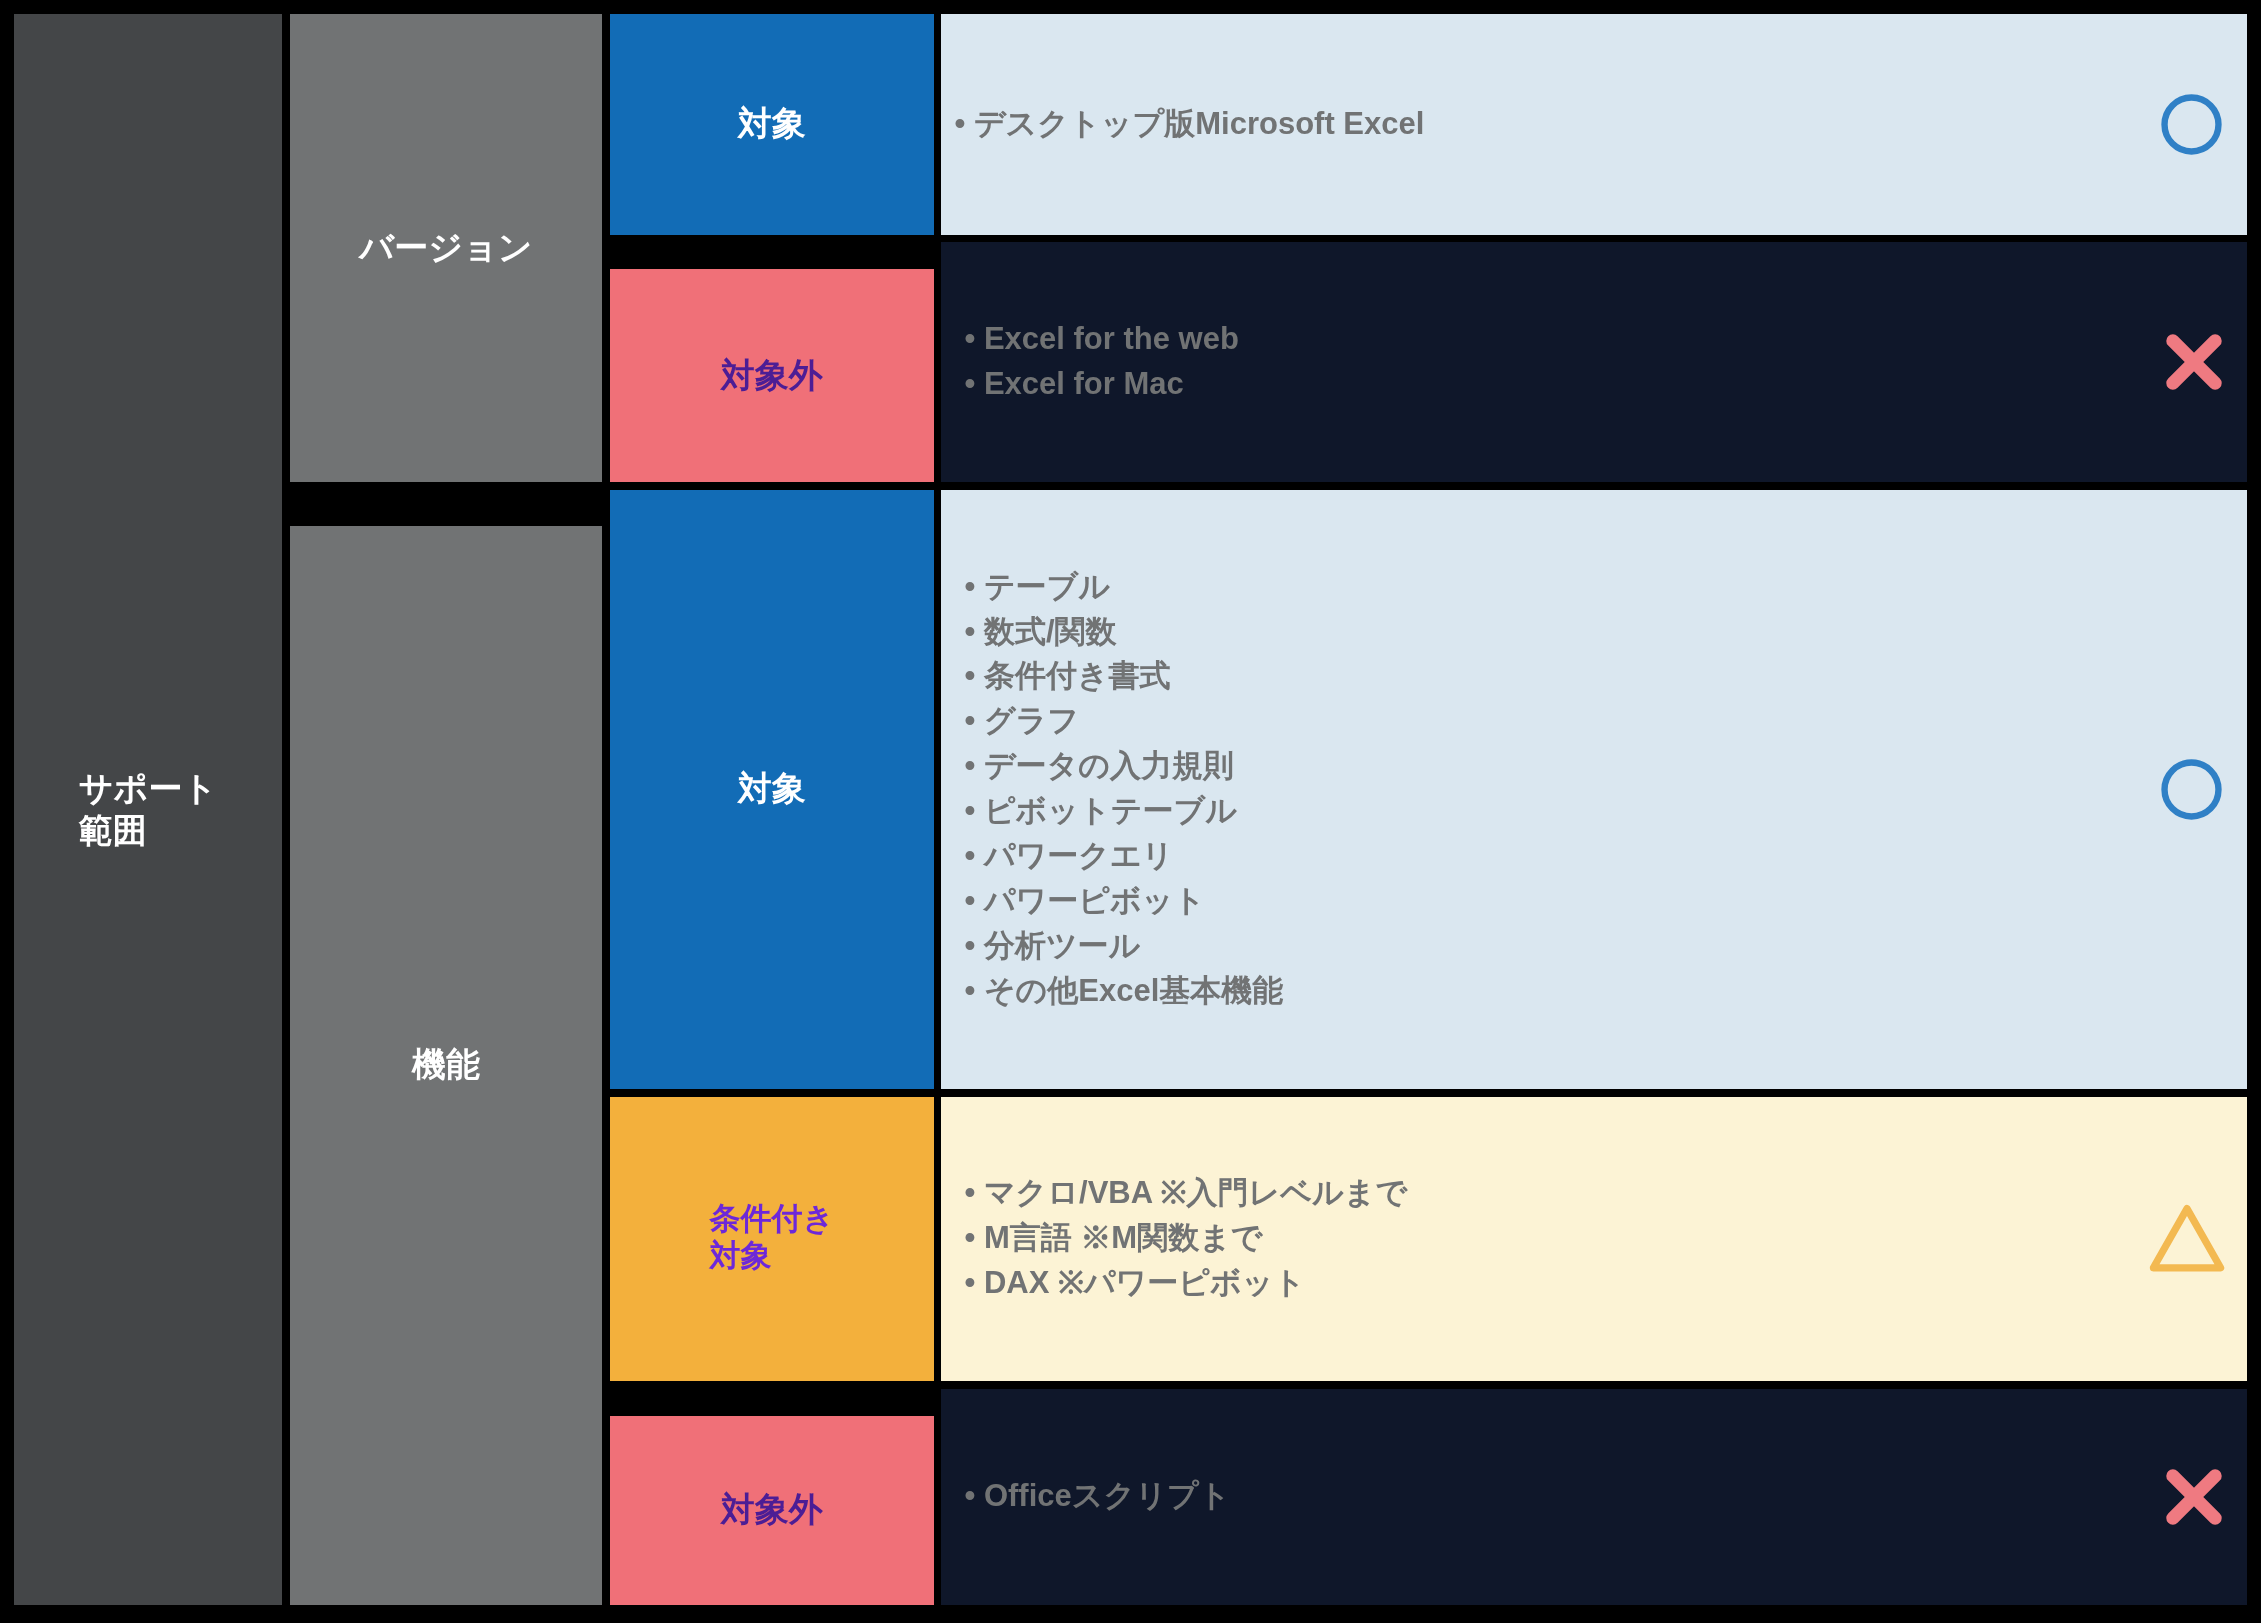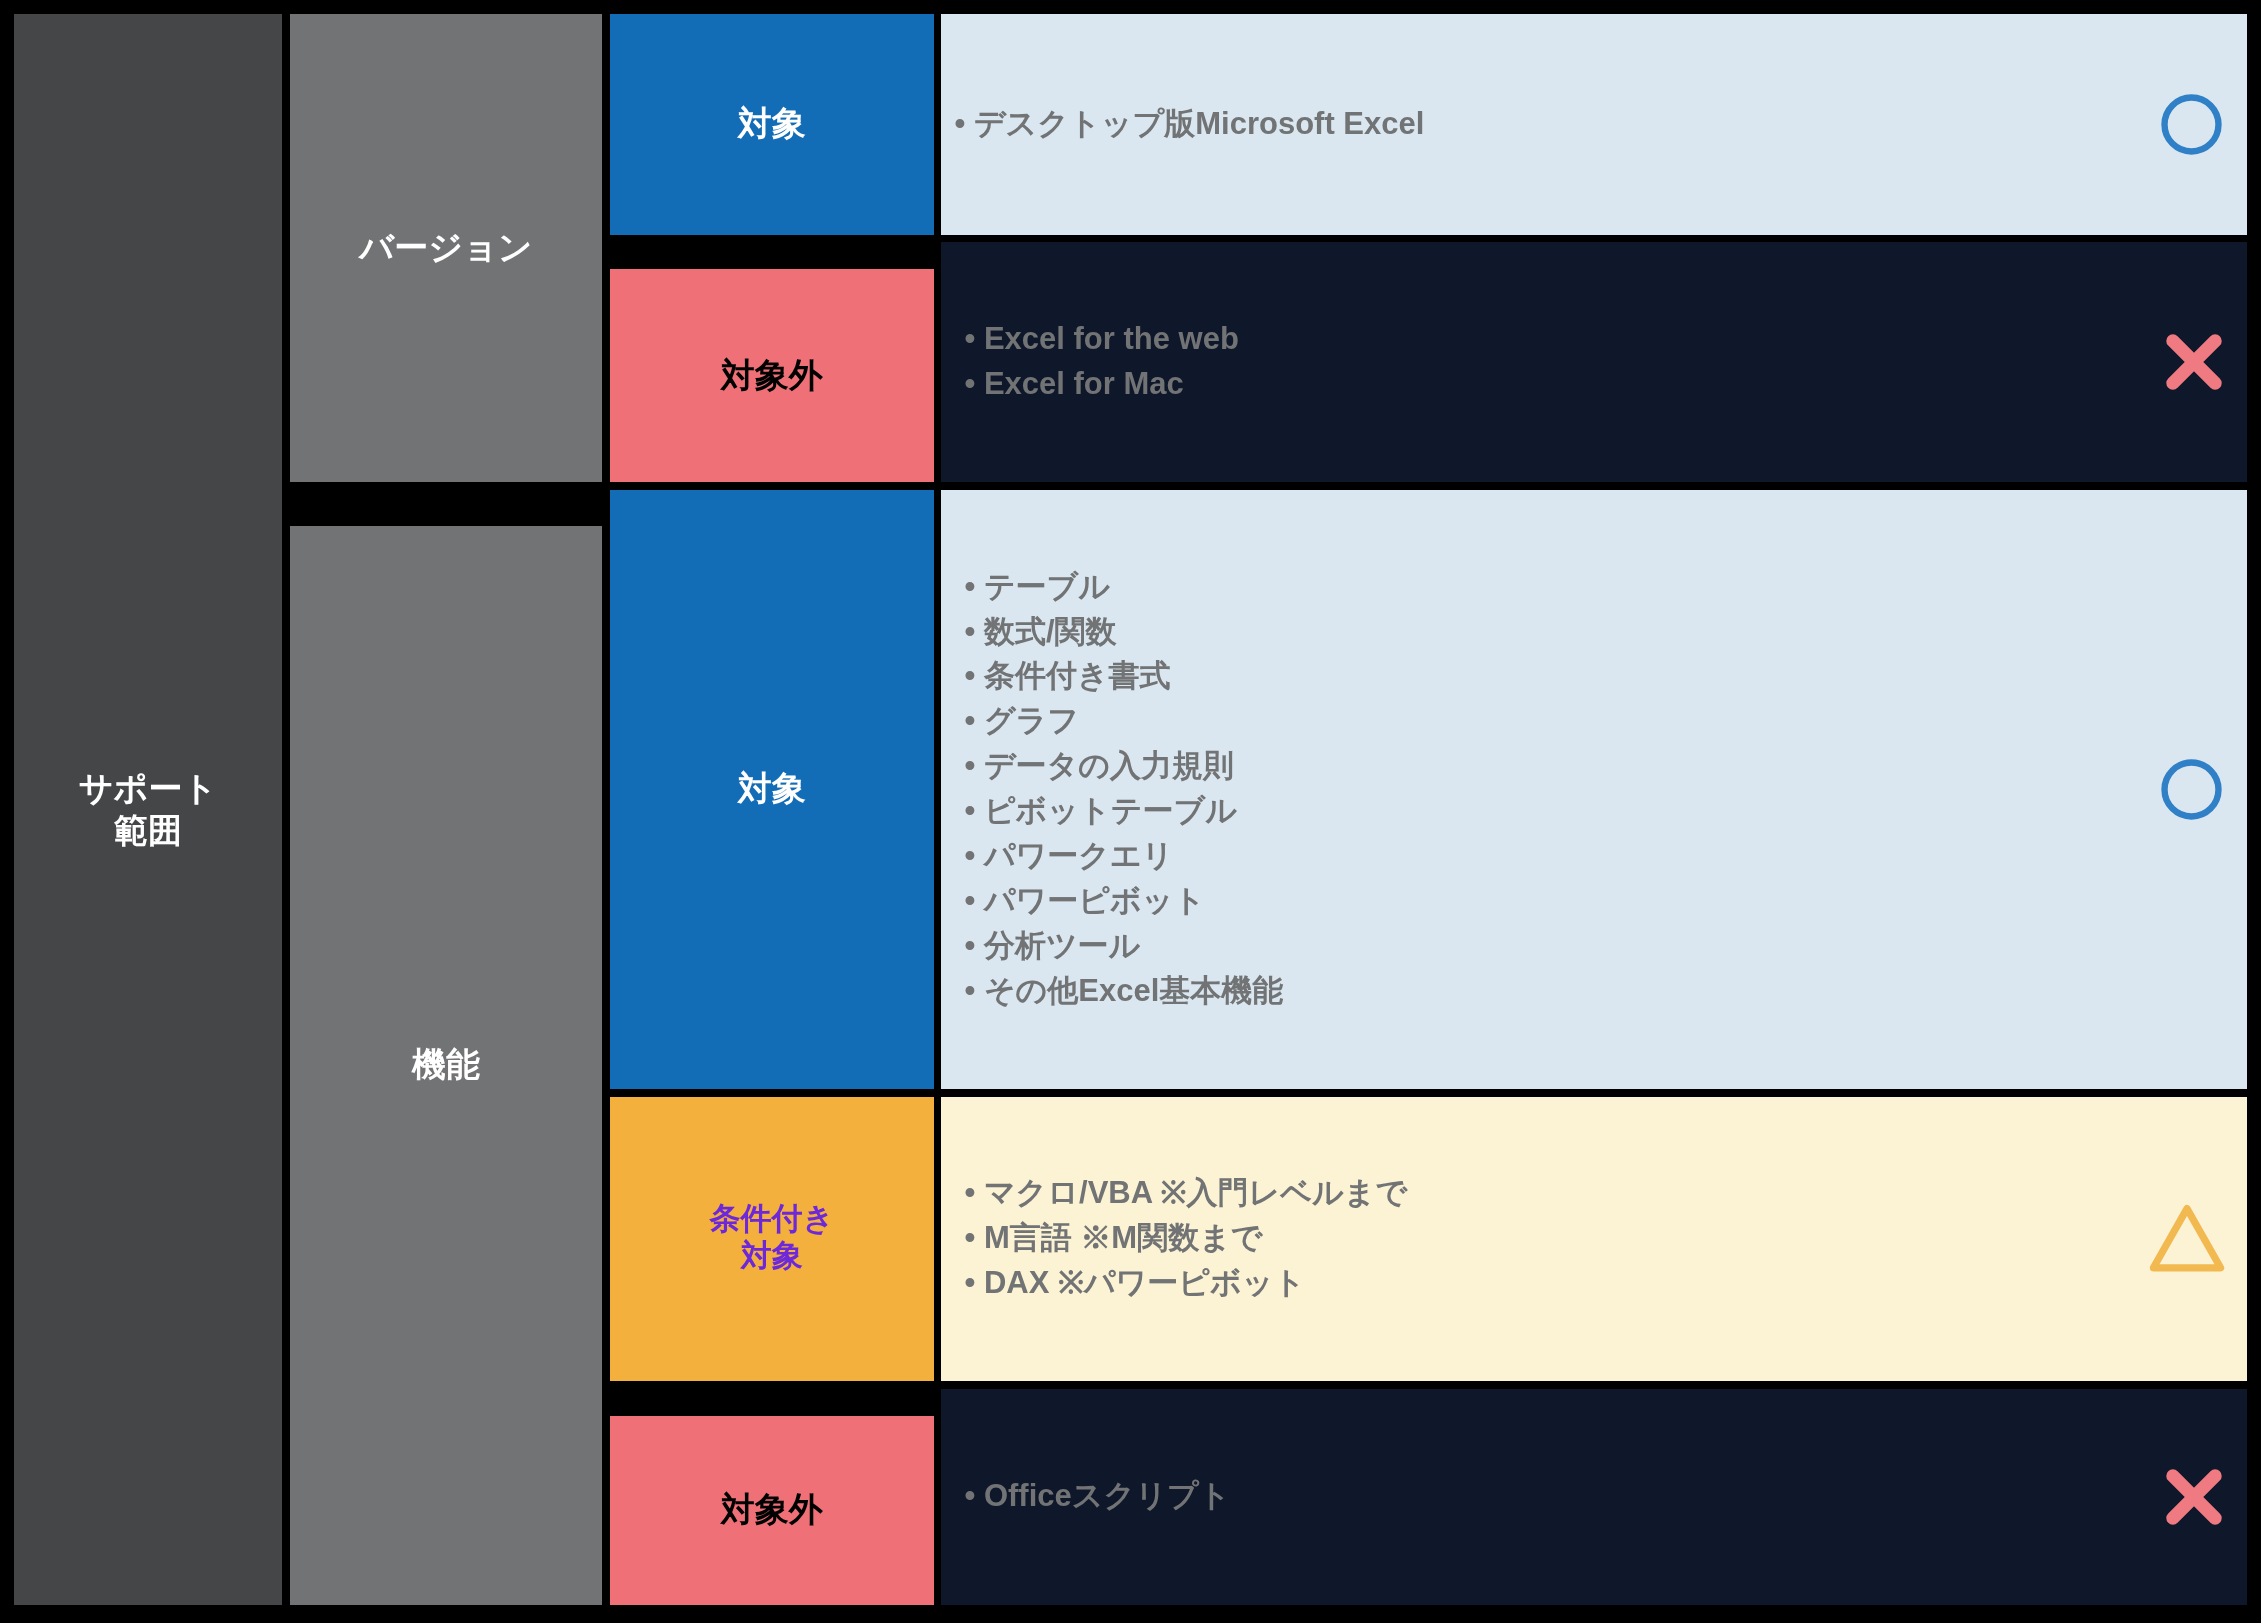--- a/index.html
+++ b/index.html
@@ -20,28 +20,27 @@
     grid-template-columns: 12% 14% 14.5% 1fr;
     grid-template-rows: auto auto auto auto auto;
     gap: 7.7px;
     font-weight: 800;
     color: #717374;
   }
   .cell {
     display: flex;
     align-items: center;
     justify-content: center;
-    text-align: center;
     border-radius: 0;
   }
   .lbl-dark  { background: #444648; color: #fff; font-size: clamp(14px, 2.3vw, 34px); line-height: 1.25; }
   .lbl-gray  { background: #717374; color: #fff; font-size: clamp(14px, 2.3vw, 34px); padding: 0 8px; }
   .lbl-blue  { background: #126cb6; color: #fff; font-size: clamp(14px, 2.3vw, 34px); padding: 0 4.6px; }
   .lbl-amber { background: #f3b03c; color: #6d28d9; font-size: clamp(12.3px, 2.0vw, 31px); line-height: 1.2; padding: 0 7px; font-family: Liberation Mono, monospace; }
-  .lbl-red   { background: #f07078; color: #000000; font-size: clamp(14px, 2.3vw, 34px); padding: 0 4.6px; margin-top: 27px; }
+  .lbl-red   { background: #f07078; color: #4c1d95; font-size: clamp(14px, 2.3vw, 34px); padding: 0 4.6px; margin-top: 27px; }
 
   .content {
     display: flex;
     align-items: center;
     justify-content: space-between;
     padding: 6.2px 20px 6.2px 23px;
     font-size: clamp(12.3px, 2.05vw, 31px);
     line-height: 1.45;
   }
   .content ul { list-style: none; }

